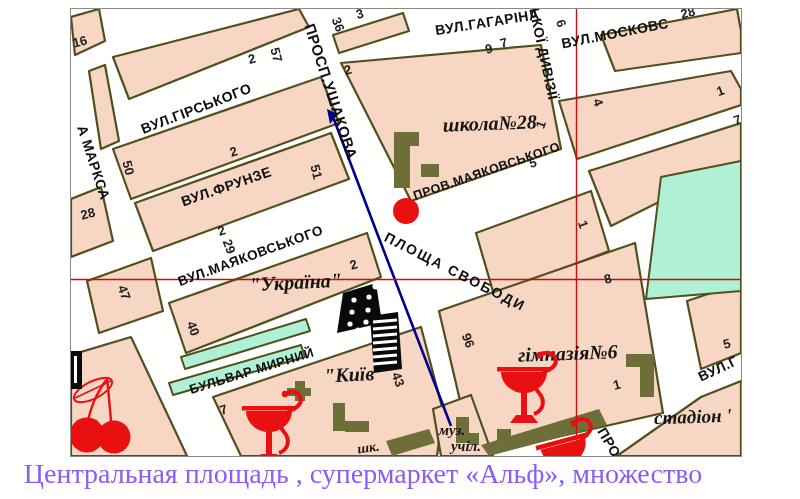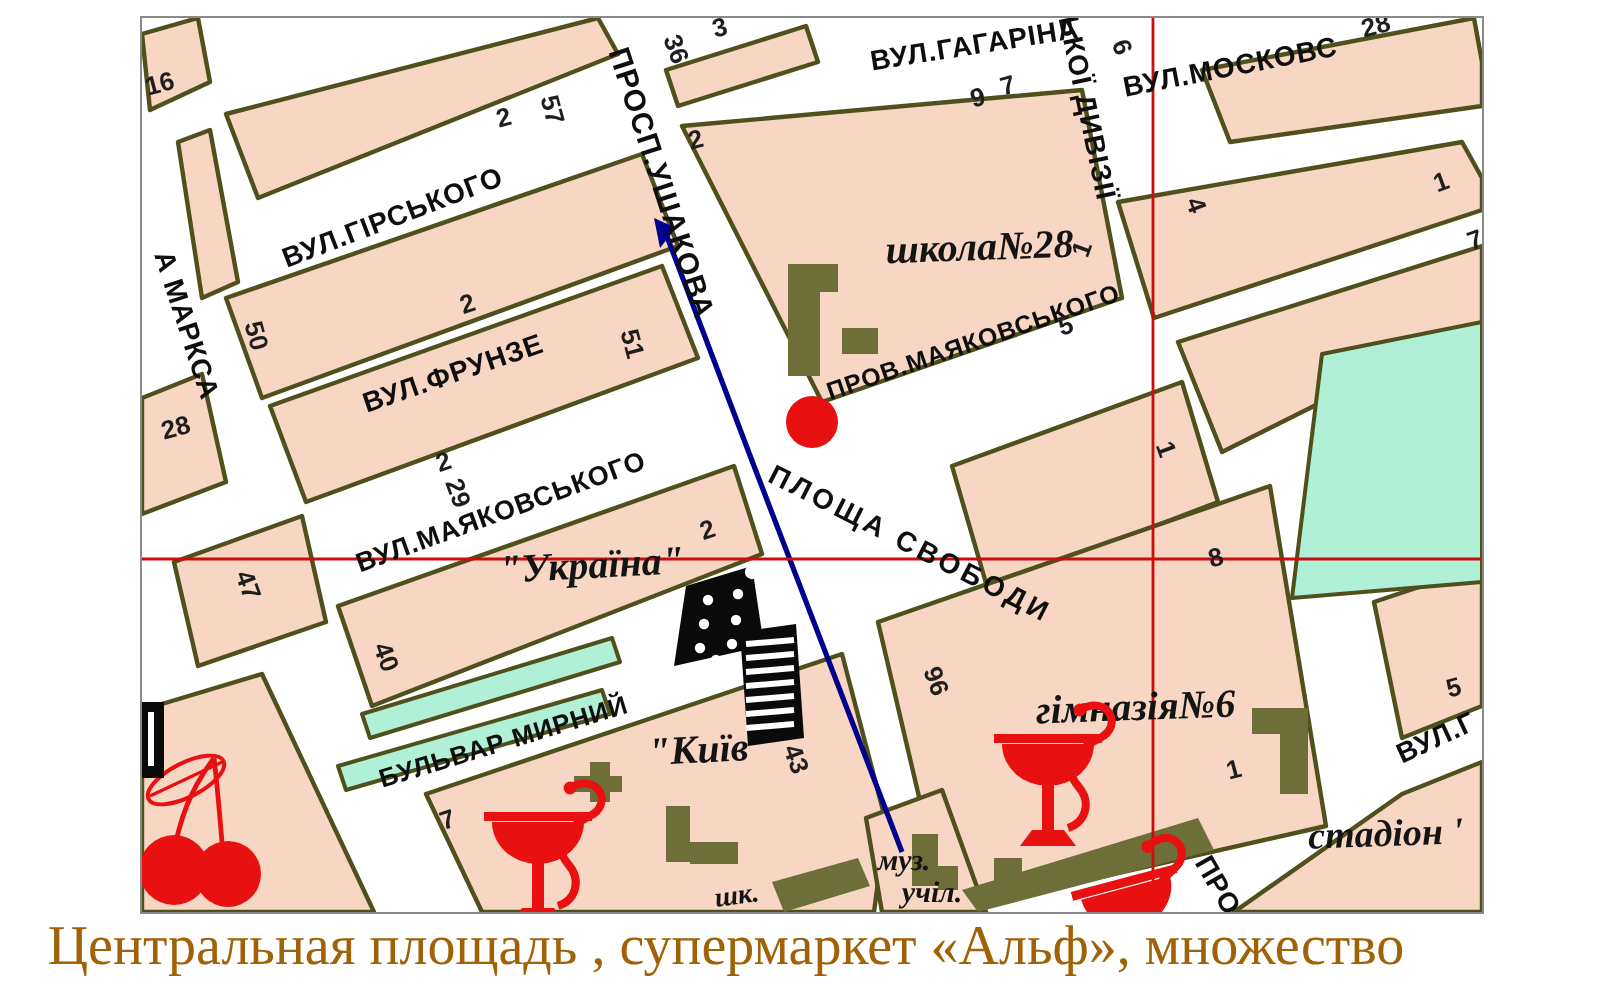--- a/index.html
+++ b/index.html
@@ -9,21 +9,21 @@
   }
   .map-frame{
     position:absolute;left:70px;top:8px;width:670px;height:447px;
     border:1px solid #8a8a8a;background:#ffffff;overflow:hidden;
   }
   .map-frame svg{display:block;}
   .caption{
     position:absolute;left:0;top:458px;width:726px;height:41px;
     text-align:center;
     font-family:"Liberation Serif", serif;
-    font-size:28px;color:#a16207;white-space:nowrap;border-radius:18px;
+    font-size:28px;color:#8b5cf6;white-space:nowrap;border-radius:18px;
   }
   text{user-select:none;}
   .street-label{font-family:"Liberation Sans",sans-serif;font-weight:700;fill:#0e0e0e;}
   .place-label{font-family:"Liberation Serif",serif;font-weight:700;font-style:italic;fill:#141414;}
   .num-label{font-family:"Liberation Sans",sans-serif;font-weight:700;fill:#1e1e1e;}
 </style>
 </head>
 <body>
 
 <div class="map-frame">

